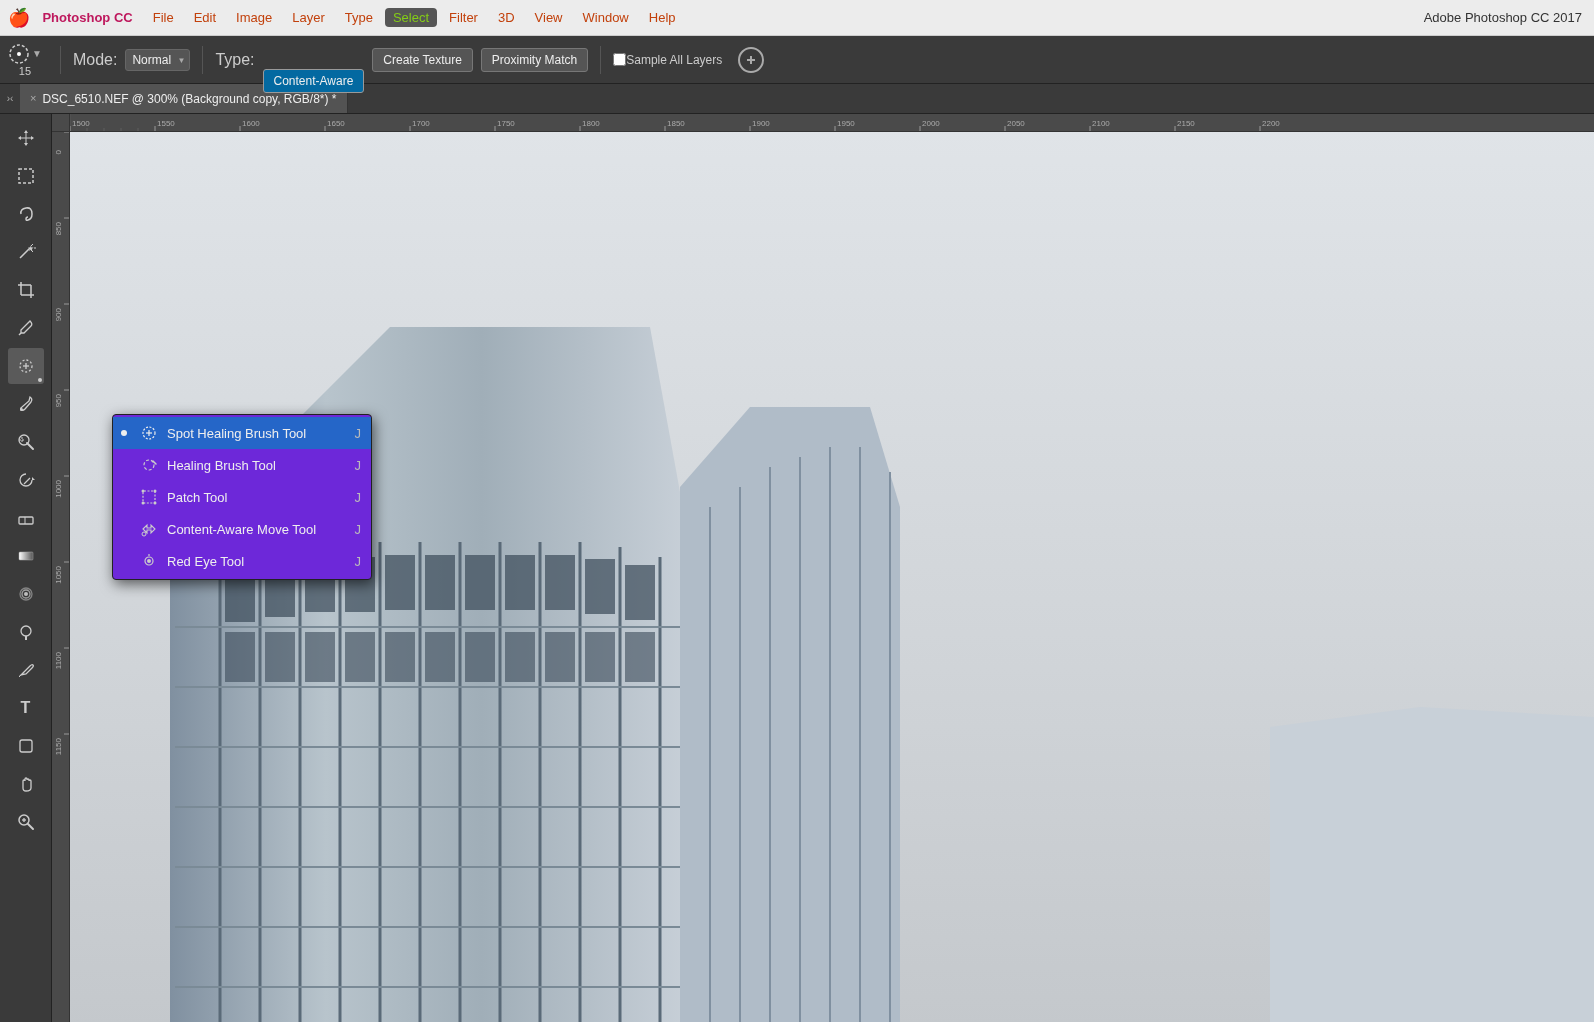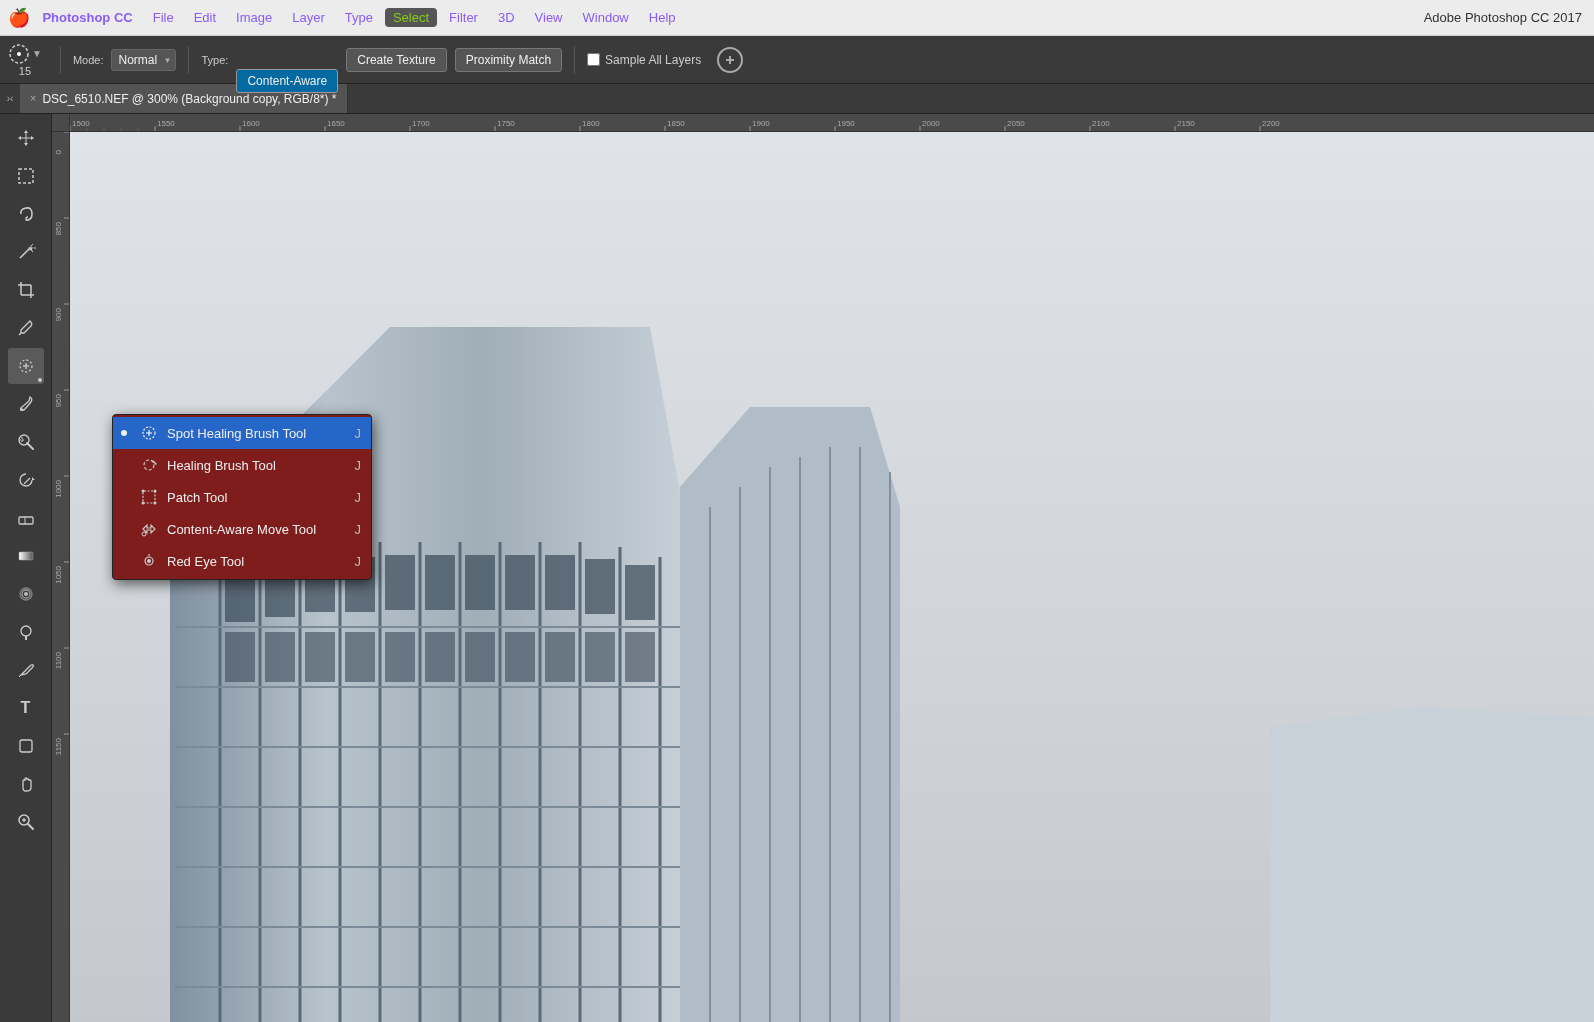--- a/index.html
+++ b/index.html
@@ -25,26 +25,26 @@
       z-index: 100;
     }
     .menu-bar .apple-logo {
       font-size: 18px;
       margin-right: 8px;
       color: #333;
     }
     .menu-bar .app-name {
       font-weight: 700;
       font-size: 13px;
-      color: #8b5cf6;
+      color: #be185d;
       margin-right: 8px;
     }
     .menu-bar .menu-item {
       font-size: 13px;
-      color: #8b5cf6;
+      color: #c2410c;
       padding: 2px 8px;
       border-radius: 4px;
       cursor: pointer;
     }
     .menu-bar .menu-item.active {
       background: #555;
       color: #84cc16;
     }
     .menu-bar .right-title {
       position: absolute;
@@ -88,21 +88,21 @@
       font-size: 10px;
       color: #aaa;
     }
     .options-bar .separator {
       width: 1px;
       height: 28px;
       background: #555;
       margin: 0 4px;
     }
     .options-label {
-      font-size: 11px;
+      font-size: 16px;
       color: #ccc;
       white-space: nowrap;
     }
     .mode-select {
       background: #555;
       border: 1px solid #666;
       color: #eee;
       font-size: 12px;
       padding: 3px 6px;
       border-radius: 3px;
@@ -137,21 +137,20 @@
       white-space: nowrap;
     }
     .type-btn.active {
       background: #0369a1;
       border-color: #999;
       margin-top: 43px;
     }
     .sample-all-label {
       display: flex;
       align-items: center;
-      gap: 5px;
       color: #ccc;
       font-size: 12px;
       cursor: pointer;
       white-space: nowrap;
       justify-content: center;
     }
     .sample-all-label input[type="checkbox"] {
       margin: 0;
     }
     .target-icon {
@@ -323,21 +322,21 @@
     .ruler-top-canvas {
       width: 100%;
       height: 100%;
     }
 
     
     .context-menu {
       position: absolute;
       top: 300px;
       left: 60px;
-      background: #7f1d1d;
+      background: #6d28d9;
       border: 1px solid #222;
       border-radius: 4px;
       min-width: 260px;
       z-index: 200;
       padding: 2px 0;
       box-shadow: 2px 4px 14px rgba(0,0,0,0.6);
     }
     .context-menu-item {
       display: flex;
       align-items: center;

